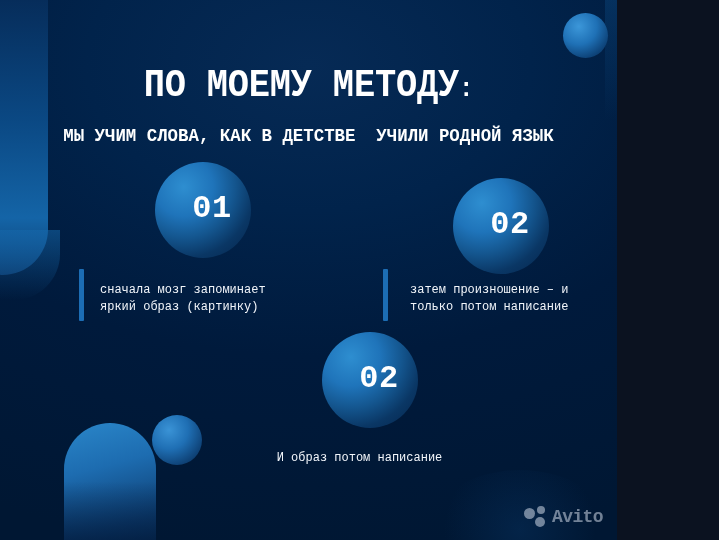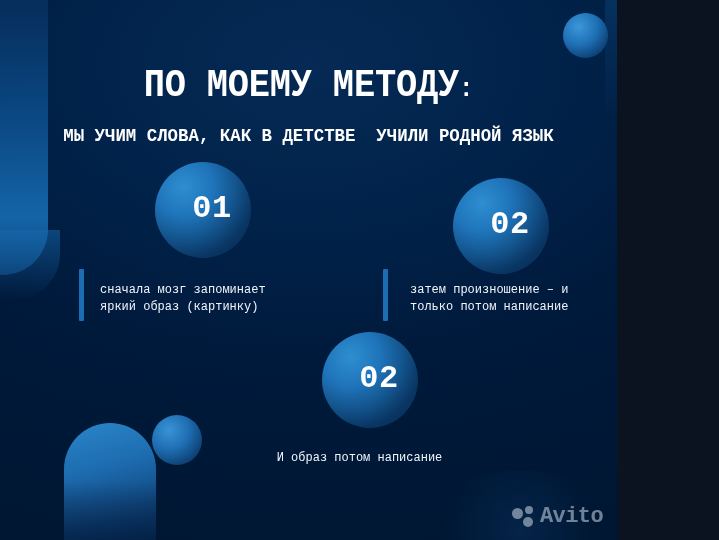--- a/index.html
+++ b/index.html
@@ -208,21 +208,21 @@
   .wm-dots i {
     position: absolute;
     display: block;
     border-radius: 50%;
     background: #cfd8e6;
   }
   .wm-dots i:nth-child(1) { width: 11px; height: 11px; left: 0;    top: 2px; }
   .wm-dots i:nth-child(2) { width: 8px;  height: 8px;  left: 13px; top: 0px; }
   .wm-dots i:nth-child(3) { width: 10px; height: 10px; left: 11px; top: 11px; }
   .wm-text {
-    font-size: 22px;
+    font-size: 18px;
     font-weight: 700;
     color: #cfd8e6;
     letter-spacing: -0.6px;
     line-height: 1;
   }
 </style>
 </head>
 <body>
 
 <div id="slide">

